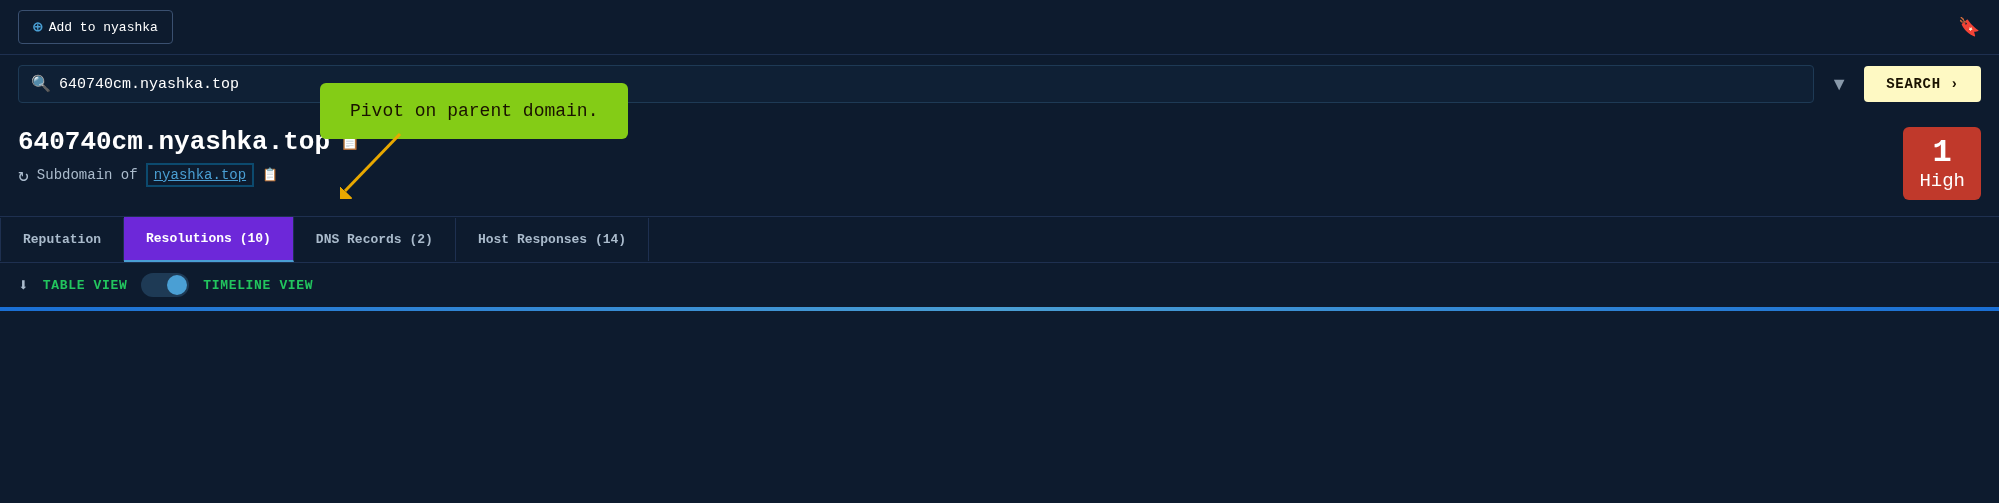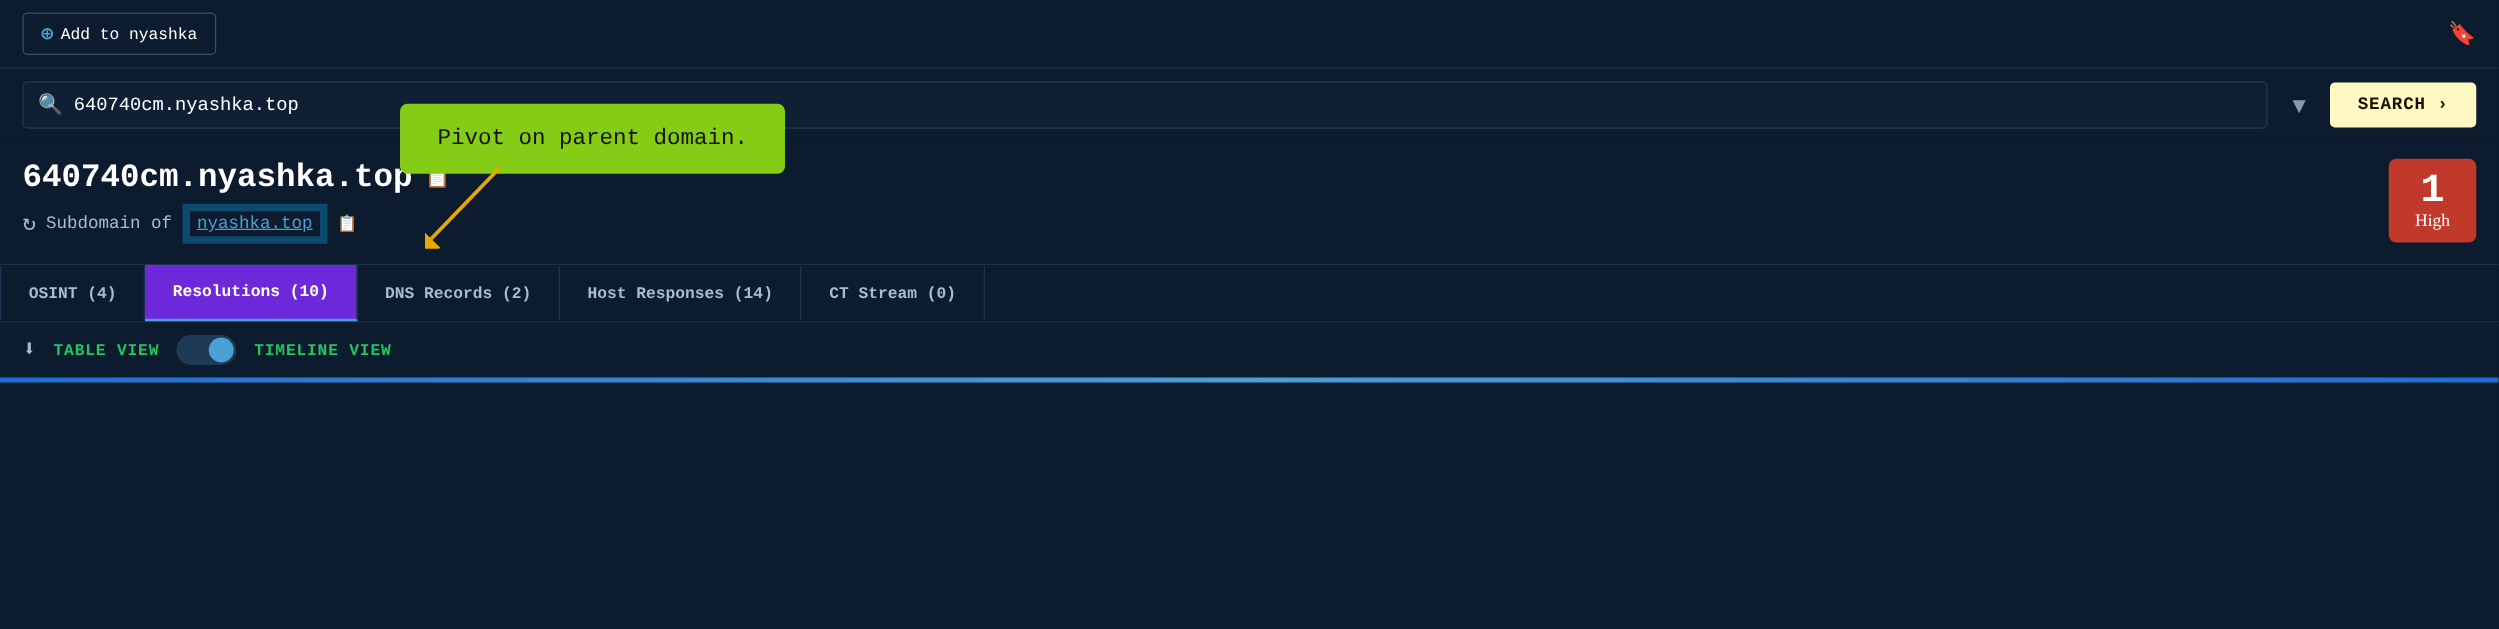--- a/index.html
+++ b/index.html
@@ -138,21 +138,21 @@
       gap: 8px;
       margin-top: 6px;
       font-size: 14px;
       color: #aabbcc;
     }
 
     .parent-domain-link {
       color: #4a9fd4;
       text-decoration: underline;
       cursor: pointer;
-      border: 6px solid #0c4a6e;
+      border: 2px solid #0c4a6e;
       padding: 2px 6px;
       background-color: transparent;
     }
 
     .copy-icon-small {
       color: #4a9fd4;
       font-size: 13px;
       cursor: pointer;
     }
 
@@ -166,23 +166,22 @@
     }
 
     .risk-badge .risk-number {
       font-size: 32px;
       font-weight: bold;
       display: block;
       line-height: 1.1;
     }
 
     .risk-badge .risk-label {
-      font-size: 14px;
+      font-size: 19px;
       display: block;
-      font-family: Liberation Serif, serif;
     }
 
     
     .tooltip-container {
       position: absolute;
       left: 320px;
       top: -30px;
       z-index: 10;
     }
 
@@ -348,33 +347,30 @@
   </div>
 
   <div class="risk-badge">
     <span class="risk-number">1</span>
     <span class="risk-label">High</span>
   </div>
 </div>
 
 <div class="tabs-section">
   <button class="tab-item">
-    <span>OSINT (4)</span>
+    <span>Reputation</span>
   </button>
   <button class="tab-item active">
     <span>Resolutions (10)</span>
   </button>
   <button class="tab-item">
     <span>DNS Records (2)</span>
   </button>
   <button class="tab-item">
     <span>Host Responses (14)</span>
-  </button>
-  <button class="tab-item">
-    <span>CT Stream (0)</span>
   </button>
 </div>
 
 <div class="bottom-bar">
   <span class="download-icon">⬇</span>
   <span class="view-label">TABLE VIEW</span>
   <div class="toggle-switch">
     <div class="toggle-knob"></div>
   </div>
   <span class="view-label">TIMELINE VIEW</span>

